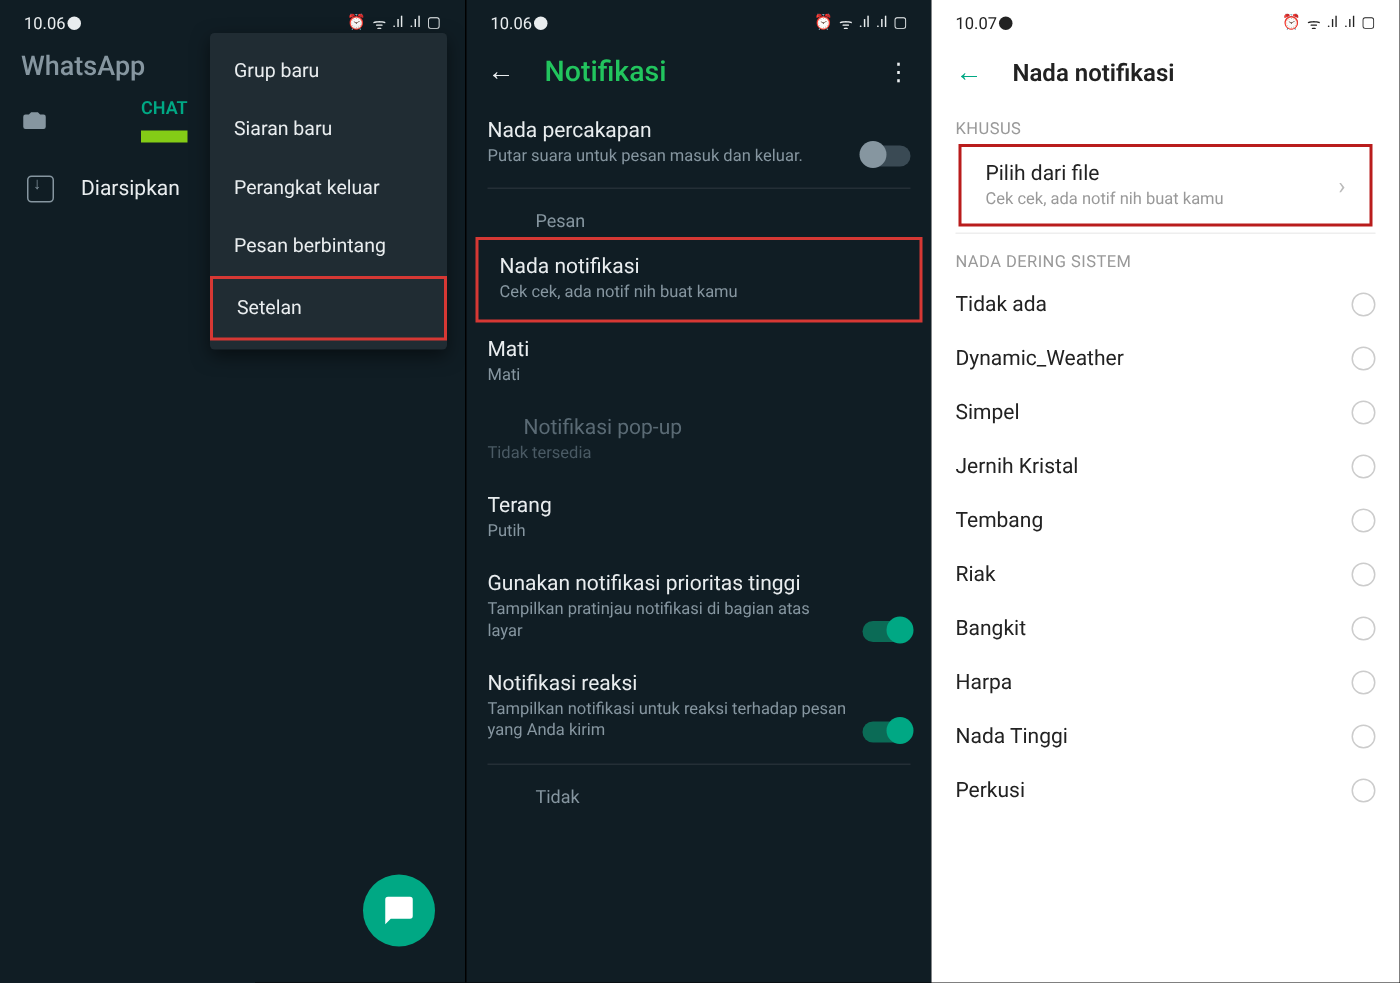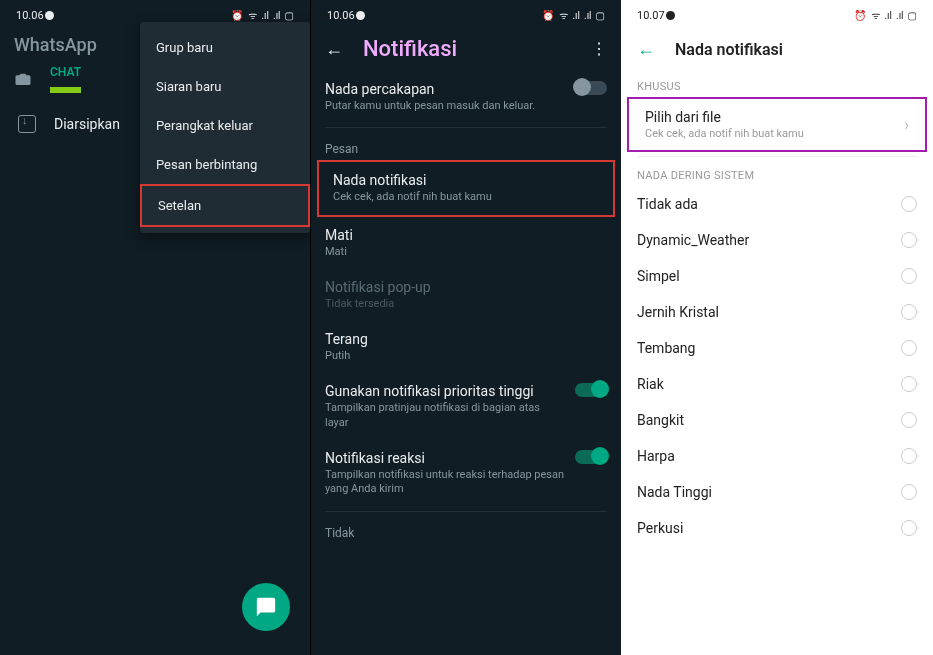--- a/index.html
+++ b/index.html
@@ -14,43 +14,43 @@
   .statusbar.light { color: #222; }
   .status-left { display: flex; align-items: center; gap: 1px; }
   .status-right { display: flex; align-items: center; gap: 4px; font-size: 10px; }
   .moon { width: 9px; height: 9px; border-radius: 50%; background: currentColor; display: inline-block; }
 
   
   .wa-header { padding: 8px 14px 4px; }
   .wa-title { color: #8696a0; font-size: 18px; font-weight: 500; }
   .wa-header-icons { margin-top: 10px; display: flex; align-items: center; gap: 18px; }
   .tab-row { display: flex; align-items: center; gap: 28px; }
-  .tab-active { color: #00a884; font-size: 12px; font-weight: 600; border-bottom: 6px solid #84cc16; padding-bottom: 8px; }
+  .tab-active { color: #00a884; font-size: 12px; font-weight: 600; border-bottom: 8px solid #84cc16; padding-bottom: 8px; margin-left: 44px; }
   .archived-row { display: flex; align-items: center; gap: 18px; padding: 18px 18px; color: #e9edef; }
   .arch-icon { width: 18px; height: 18px; border: 1.5px solid #8696a0; border-radius: 3px; position: relative; }
   .arch-icon::after { content: '↓'; position: absolute; top: -2px; left: 3px; font-size: 11px; color: #8696a0; }
   .arch-label { font-size: 14px; font-weight: 400; }
 
-  .dropdown { position: absolute; top: 22px; left: 140px; width: 170px; background: #202c33; border-radius: 3px; box-shadow: 0 4px 12px rgba(0,0,0,0.5); padding: 6px 0; }
+  .dropdown { position: absolute; top: 22px; left: 140px; width: 158px; background: #202c33; border-radius: 3px; box-shadow: 0 4px 12px rgba(0,0,0,0.5); padding: 6px 0; }
   .dropdown-item { padding: 12px 16px; color: #e9edef; font-size: 13px; cursor: pointer; }
   .highlight-red { border: 2px solid #d63834; }
 
   .fab { position: absolute; bottom: 24px; right: 20px; width: 48px; height: 48px; border-radius: 50%; background: #00a884; display: flex; align-items: center; justify-content: center; color: #fff; font-size: 20px; }
 
   
   .appbar { display: flex; align-items: center; padding: 10px 14px; gap: 20px; }
-  .appbar-title { color: #f0abfc; font-size: 22px; font-weight: 500; flex: 1; }
+  .appbar-title { color: #22c55e; font-size: 19px; font-weight: 500; flex: 1; }
   .back-arrow { color: #e9edef; font-size: 18px; }
   .kebab { color: #e9edef; font-size: 16px; }
 
-  .section-label { color: #8696a0; font-size: 12px; padding: 10px 14px 4px; }
-  .setting-row { display: flex; align-items: flex-start; justify-content: space-between; padding: 10px 14px; gap: 10px; }
+  .section-label { color: #8696a0; font-size: 12px; padding: 10px 14px 4px; margin-left: 32px; }
+  .setting-row { display: flex; align-items: flex-end; justify-content: space-between; padding: 10px 14px; gap: 10px; }
   .setting-text { flex: 1; }
   .setting-title { color: #e9edef; font-size: 14px; }
-  .setting-title.disabled { color: #5a6a74; }
+  .setting-title.disabled { color: #5a6a74; margin-left: 24px; }
   .setting-sub { color: #8696a0; font-size: 11px; margin-top: 2px; line-height: 1.3; }
   .setting-sub.disabled { color: #4a5a64; }
 
   .toggle { width: 32px; height: 14px; border-radius: 8px; position: relative; }
   .toggle.off { background: #3a4a54; }
   .toggle.off::after { content: ''; position: absolute; top: -3px; left: -2px; width: 18px; height: 18px; border-radius: 50%; background: #8696a0; }
   .toggle.on { background: #0b6b56; }
   .toggle.on::after { content: ''; position: absolute; top: -3px; right: -2px; width: 18px; height: 18px; border-radius: 50%; background: #00a884; }
 
   .hr-dark { border: none; border-top: 1px solid #242f36; margin: 4px 14px; }
@@ -61,21 +61,21 @@
   .appbar3-title { color: #222; font-size: 16px; font-weight: 600; }
   .sec3-label { color: #999; font-size: 11px; padding: 8px 16px 4px; letter-spacing: 0.3px; }
   .row3 { display: flex; align-items: center; justify-content: space-between; padding: 10px 16px; }
   .row3-text { flex: 1; }
   .row3-title { color: #222; font-size: 14px; }
   .row3-sub { color: #999; font-size: 11px; margin-top: 2px; }
   .chev { color: #bbb; font-size: 16px; }
   .radio { width: 16px; height: 16px; border: 1.5px solid #ccc; border-radius: 50%; }
   .hr-light { border: none; border-top: 1px solid #eee; margin: 4px 16px; }
 
-  .p3-highlight { border: 2px solid #a21caf; margin: 0 6px; }
+  .p3-highlight { border: 2px solid #b91c1c; margin: 0 18px; }
 
   svg { display: block; }
 </style>
 </head>
 <body>
 
 <div class="panel panel1">
   <div class="statusbar dark">
     <div class="status-left">
       <span>10.06</span>
@@ -141,21 +141,21 @@
 
   <div class="appbar">
     <span class="back-arrow">←</span>
     <span class="appbar-title">Notifikasi</span>
     <span class="kebab">⋮</span>
   </div>
 
   <div class="setting-row">
     <div class="setting-text">
       <div class="setting-title">Nada percakapan</div>
-      <div class="setting-sub">Putar kamu untuk pesan masuk dan keluar.</div>
+      <div class="setting-sub">Putar suara untuk pesan masuk dan keluar.</div>
     </div>
     <div class="toggle off"></div>
   </div>
 
   <hr class="hr-dark">
   <div class="section-label">Pesan</div>
 
   <div style="margin:0 6px">
     <div class="setting-row highlight-red">
       <div class="setting-text">

